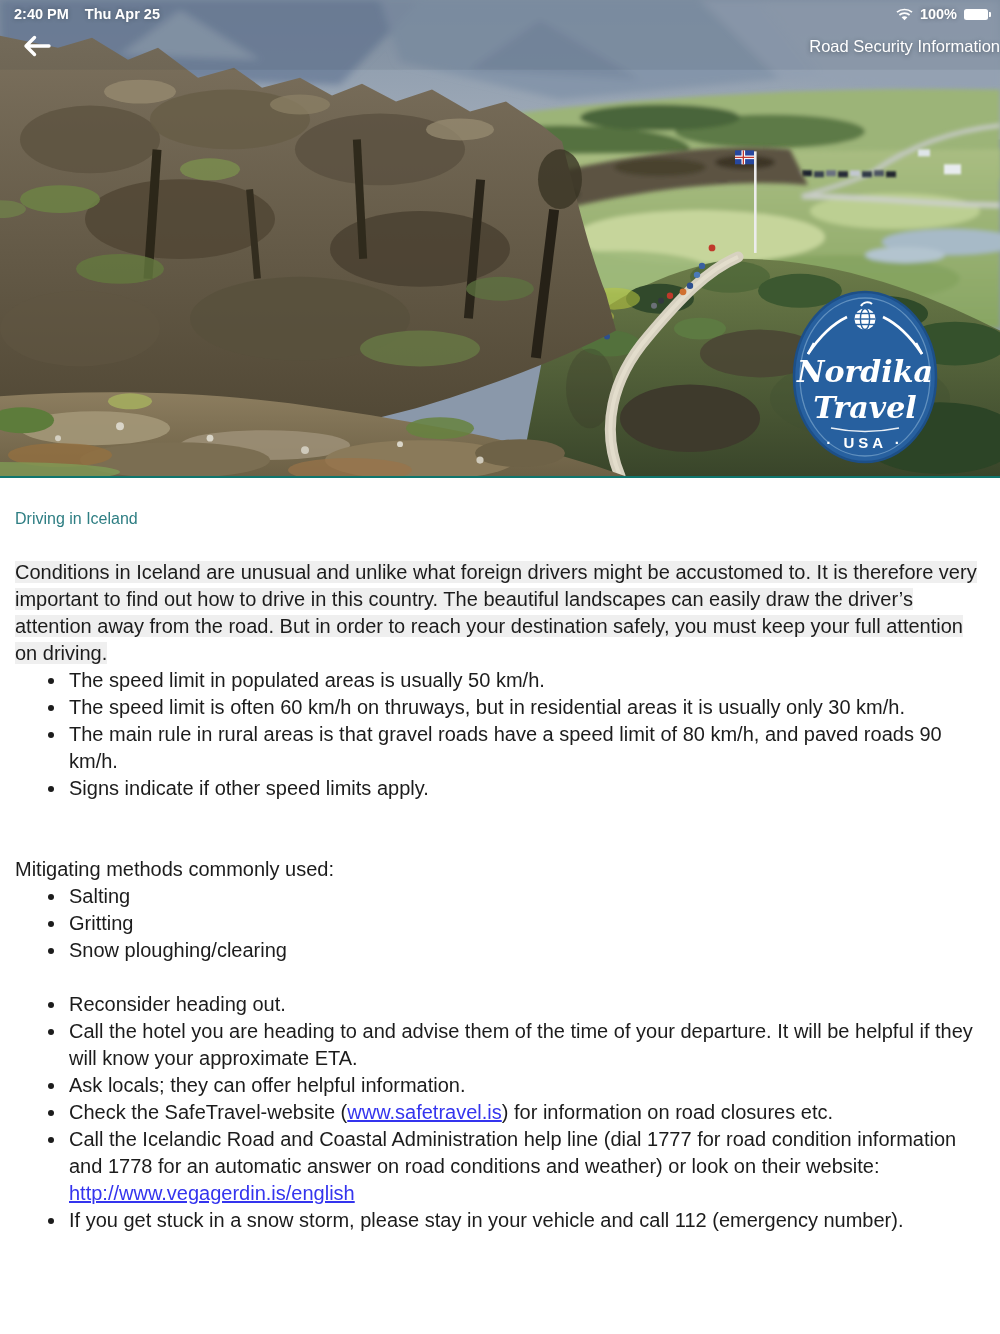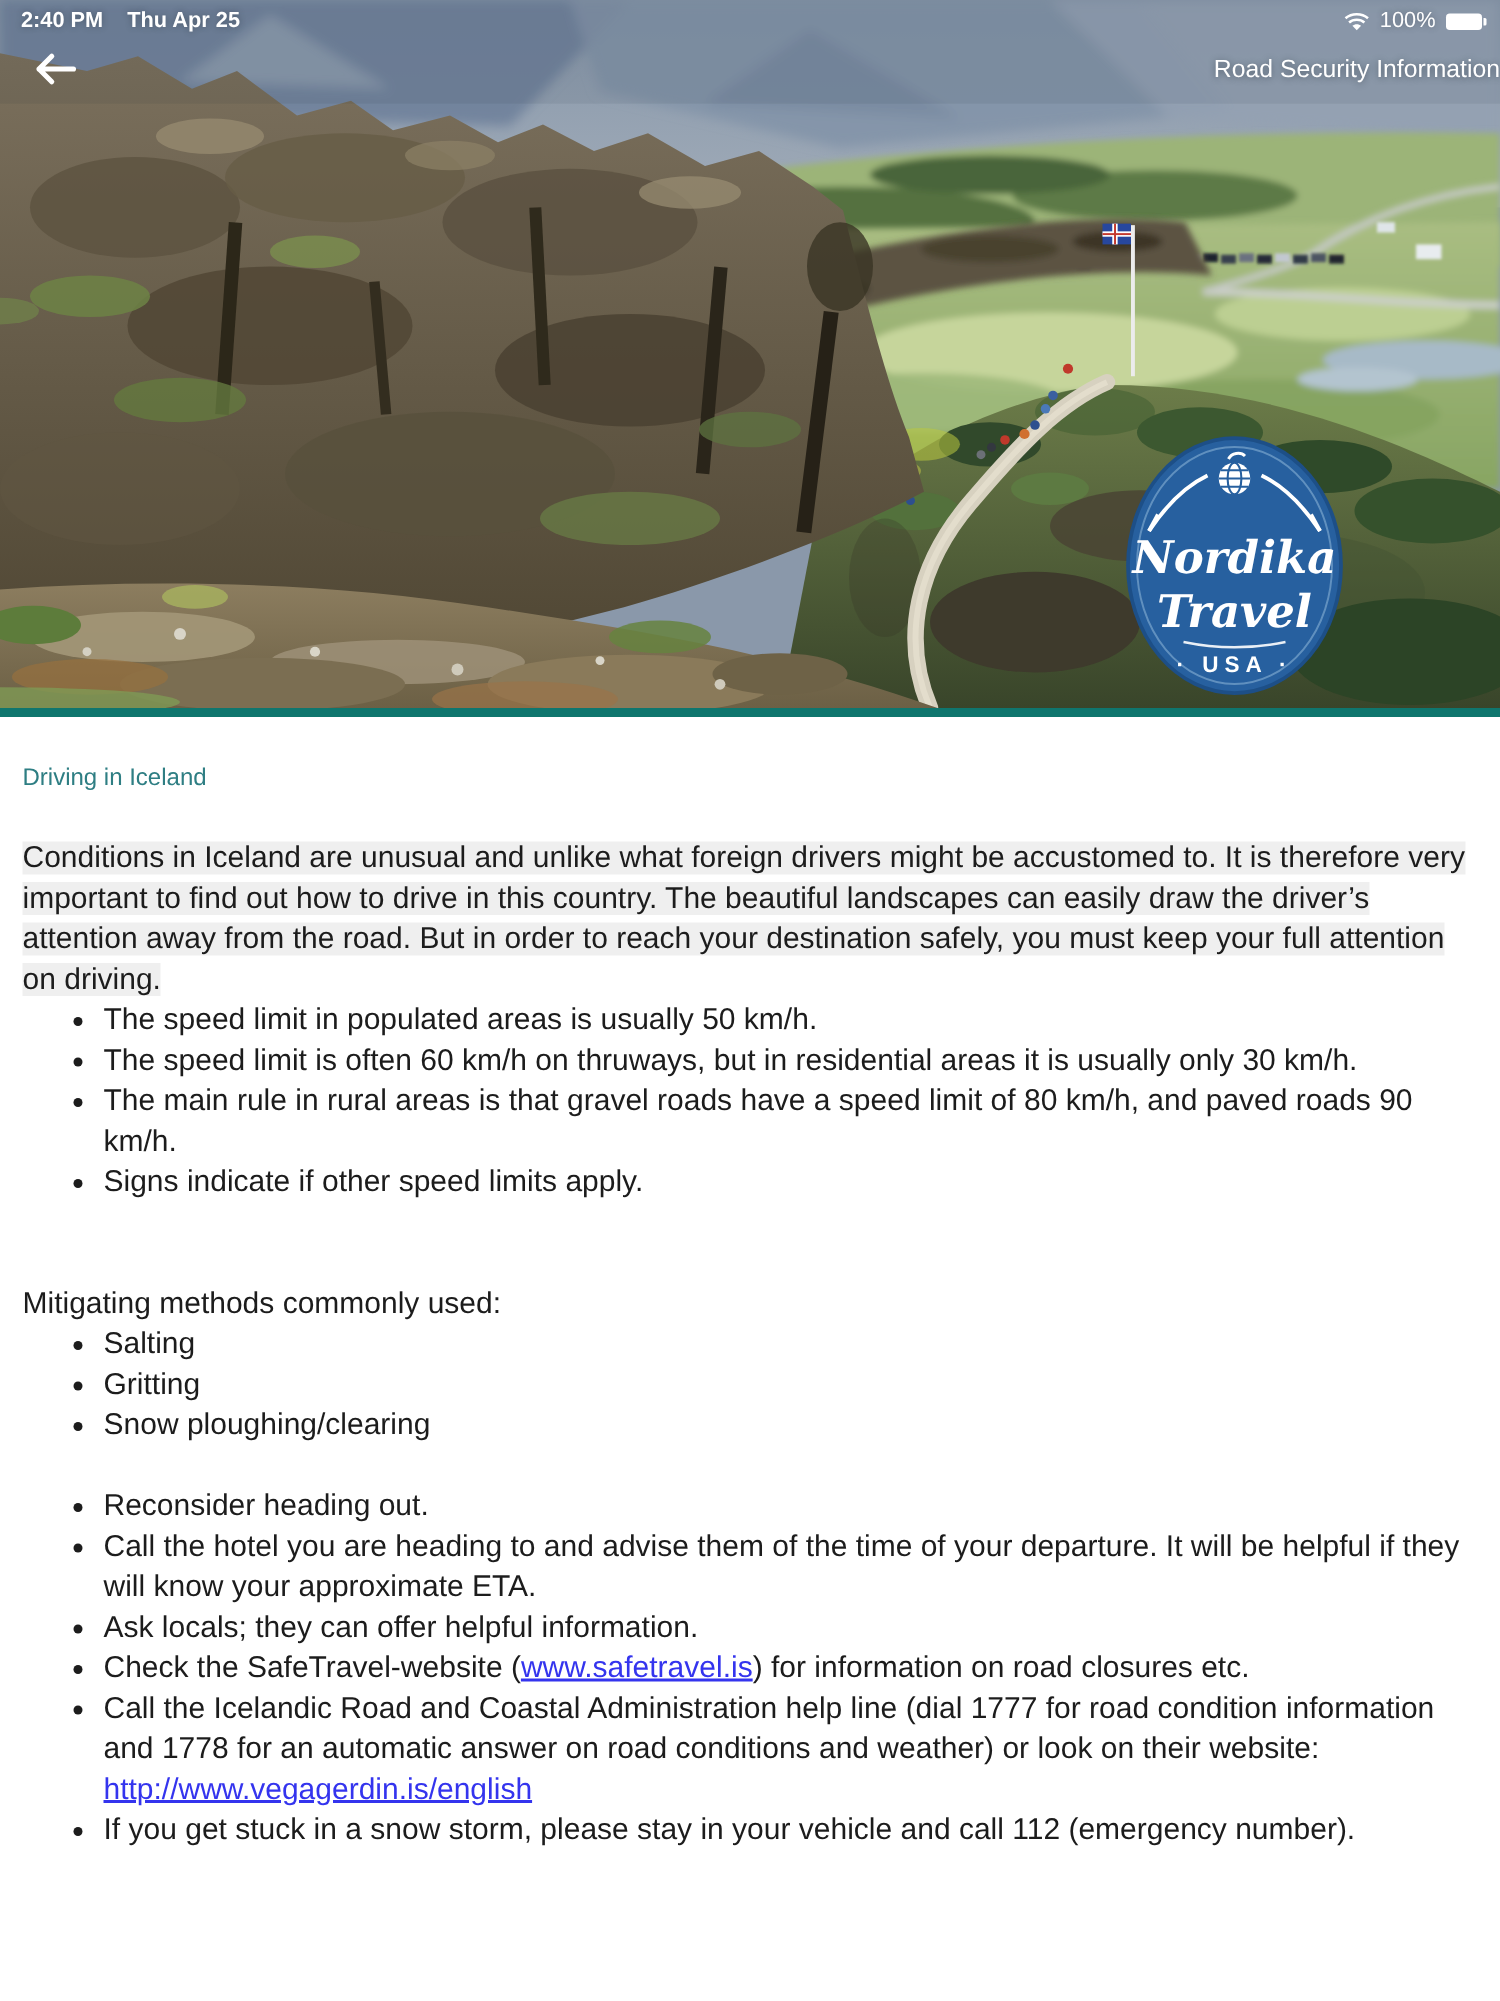--- a/index.html
+++ b/index.html
@@ -6,39 +6,39 @@
     --teal:#2e7e83; --link:#3434ee; --hl:#efefef; --badge:#27609f;
     --ink:#1c1c1c;
   }
   *{box-sizing:border-box}
   html,body{margin:0;padding:0;background:#888}
   .screen{
     width:1000px;height:1334px;margin:0 auto;position:relative;overflow:hidden;
     background:#ffffff;font-family:"Liberation Sans",sans-serif;color:var(--ink);
   }
   
-  .hero{position:relative;height:478px;border-bottom:6px solid #0f766e;background:#8a98aa}
+  .hero{position:relative;height:478px;border-bottom:2px solid #0f766e;background:#8a98aa}
   .hero > svg.scene{display:block;width:100%;height:100%}
   .status-bar{
     position:absolute;top:0;left:0;right:0;height:24px;
     display:flex;justify-content:space-between;align-items:center;
     padding:4px 12px 0 14px;color:#fff;font-size:14.5px;font-weight:700;
     text-shadow:0 0 4px rgba(40,50,60,.45);
   }
   .sb-left{display:flex;gap:16px}
   .sb-date{font-weight:600}
-  .sb-right{display:flex;align-items:center;gap:7px;font-weight:400}
+  .sb-right{display:flex;align-items:center;gap:7px;font-weight:700}
   .battery{position:relative;width:24px;height:11px;border-radius:2.5px;background:#fff}
   .battery::after{content:"";position:absolute;right:-3px;top:3px;width:2px;height:5px;background:#fff;border-radius:0 1px 1px 0}
   .nav-bar{position:absolute;top:28px;left:0;right:0;height:42px}
   .back-btn{position:absolute;left:16px;top:2px;width:40px;height:34px;cursor:pointer;background:none;border:none;padding:2px}
   .nav-title{text-align:right;color:#fff;font-weight:400;font-size:16.5px;padding-top:9px;
     text-shadow:0 1px 4px rgba(30,40,50,.5)}
   
-  .badge{position:absolute;left:749px;top:290px;width:148px;height:174px}
+  .badge{position:absolute;left:791px;top:290px;width:148px;height:174px}
   .badge svg{display:block;width:100%;height:100%}
   
   .content{padding:27px 15px 0 15px;font-size:20px;line-height:27px}
   .section-heading{color:var(--teal);font-size:16px;font-weight:400;margin:0 0 27px 0}
   .content p{margin:0}
   .gap{height:27px}
   .highlight{background:var(--hl)}
   ul.blist{margin:0;padding-left:52px;list-style:disc}
   ul.blist li{padding-left:2px}
   .lnk{color:var(--link);text-decoration:underline;cursor:pointer}

